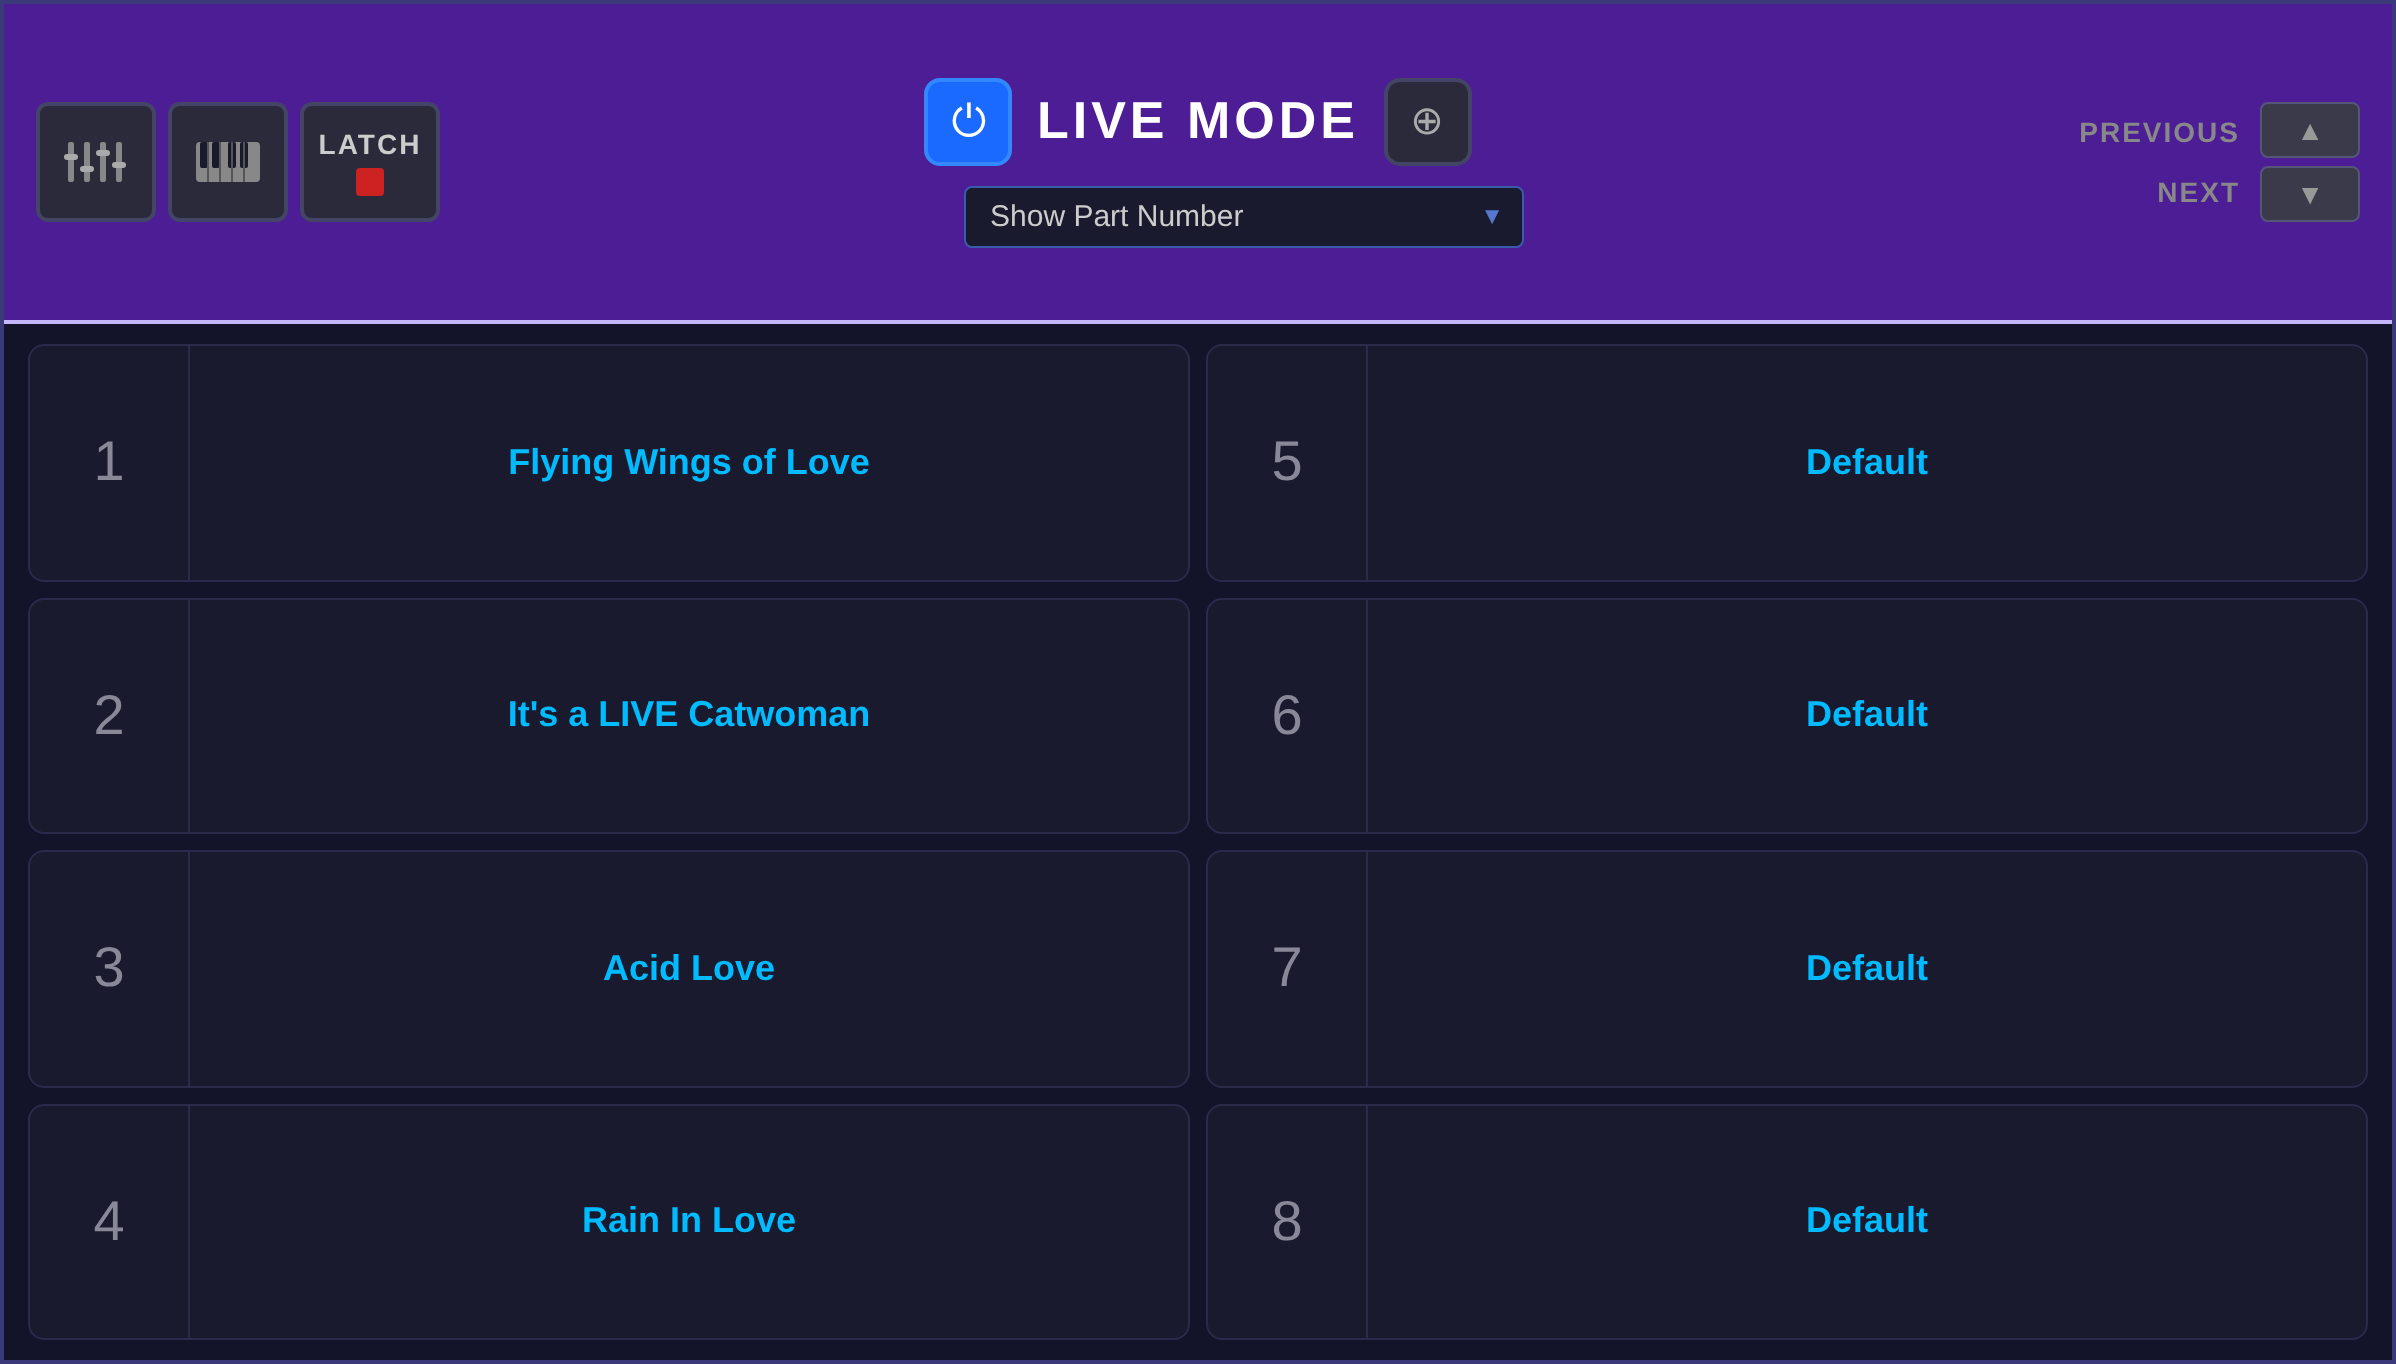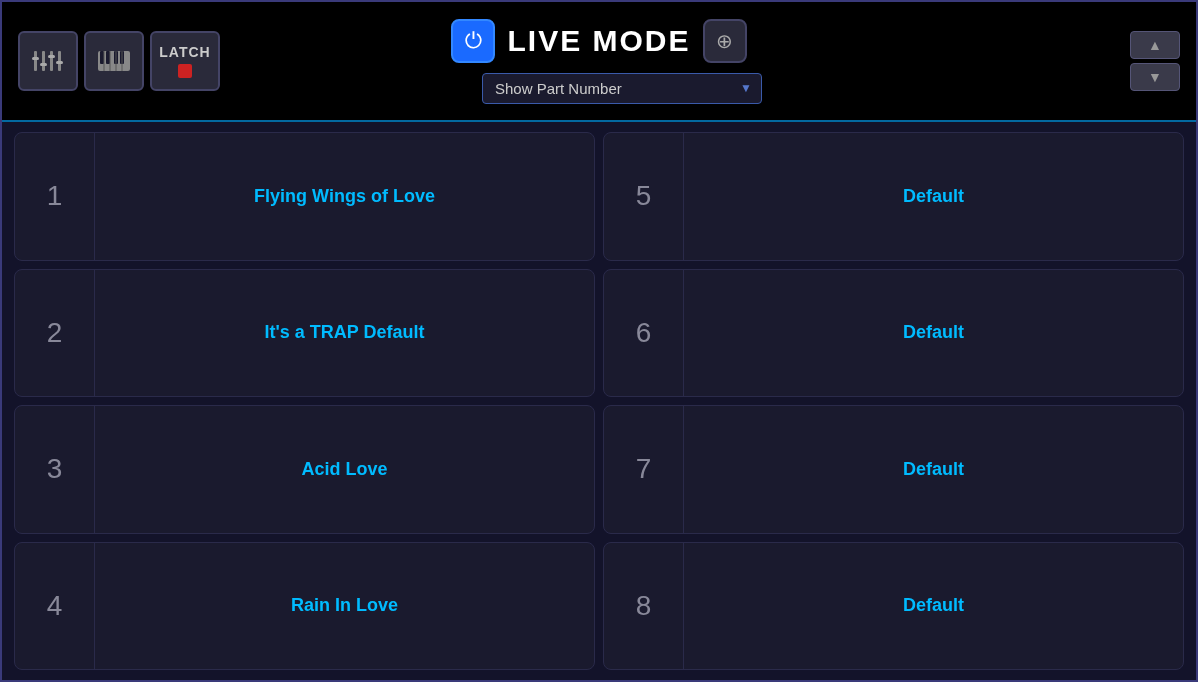--- a/index.html
+++ b/index.html
@@ -13,24 +13,24 @@
       display: flex;
       flex-direction: column;
       border: 2px solid #3a3a7a;
     }
 
     
     .header {
       display: flex;
       align-items: center;
       padding: 8px 16px;
-      background: #000000;
-      height: 120px;
+      background: #4c1d95;
+      height: 160px;
       position: relative;
-      border-bottom: 2px solid #0369a1;
+      border-bottom: 2px solid #c4b5fd;
     }
 
     .toolbar-left {
       display: flex;
       align-items: center;
       gap: 6px;
     }
 
     .tool-btn {
       background: #2a2a3a;
@@ -105,21 +105,21 @@
     }
 
     .power-icon {
       color: white;
       font-size: 22px;
       line-height: 1;
     }
 
     .live-mode-title {
       color: white;
-      font-size: 30px;
+      font-size: 26px;
       font-weight: bold;
       letter-spacing: 2px;
     }
 
     .zoom-btn {
       width: 44px;
       height: 44px;
       background: #2a2a3a;
       border: 2px solid #444466;
       border-radius: 8px;
@@ -305,20 +305,24 @@
     <div class="select-wrapper">
       <select class="show-part-select">
         <option>Show Part Number</option>
         <option>Show Part Name</option>
         <option>Show Both</option>
       </select>
     </div>
   </div>
 
   <div class="header-right">
+    <div class="prev-next-labels">
+      <span class="nav-label">PREVIOUS</span>
+      <span class="nav-label">NEXT</span>
+    </div>
     <div class="nav-arrows">
       <div class="nav-arrow">▲</div>
       <div class="nav-arrow">▼</div>
     </div>
   </div>
 
 </div>
 
 <div class="grid">
 
@@ -327,21 +331,21 @@
     <div class="item-title">Flying Wings of Love</div>
   </div>
 
   <div class="grid-item">
     <div class="item-number">5</div>
     <div class="item-title">Default</div>
   </div>
 
   <div class="grid-item">
     <div class="item-number">2</div>
-    <div class="item-title">It's a TRAP Default</div>
+    <div class="item-title">It's a LIVE Catwoman</div>
   </div>
 
   <div class="grid-item">
     <div class="item-number">6</div>
     <div class="item-title">Default</div>
   </div>
 
   <div class="grid-item">
     <div class="item-number">3</div>
     <div class="item-title">Acid Love</div>

